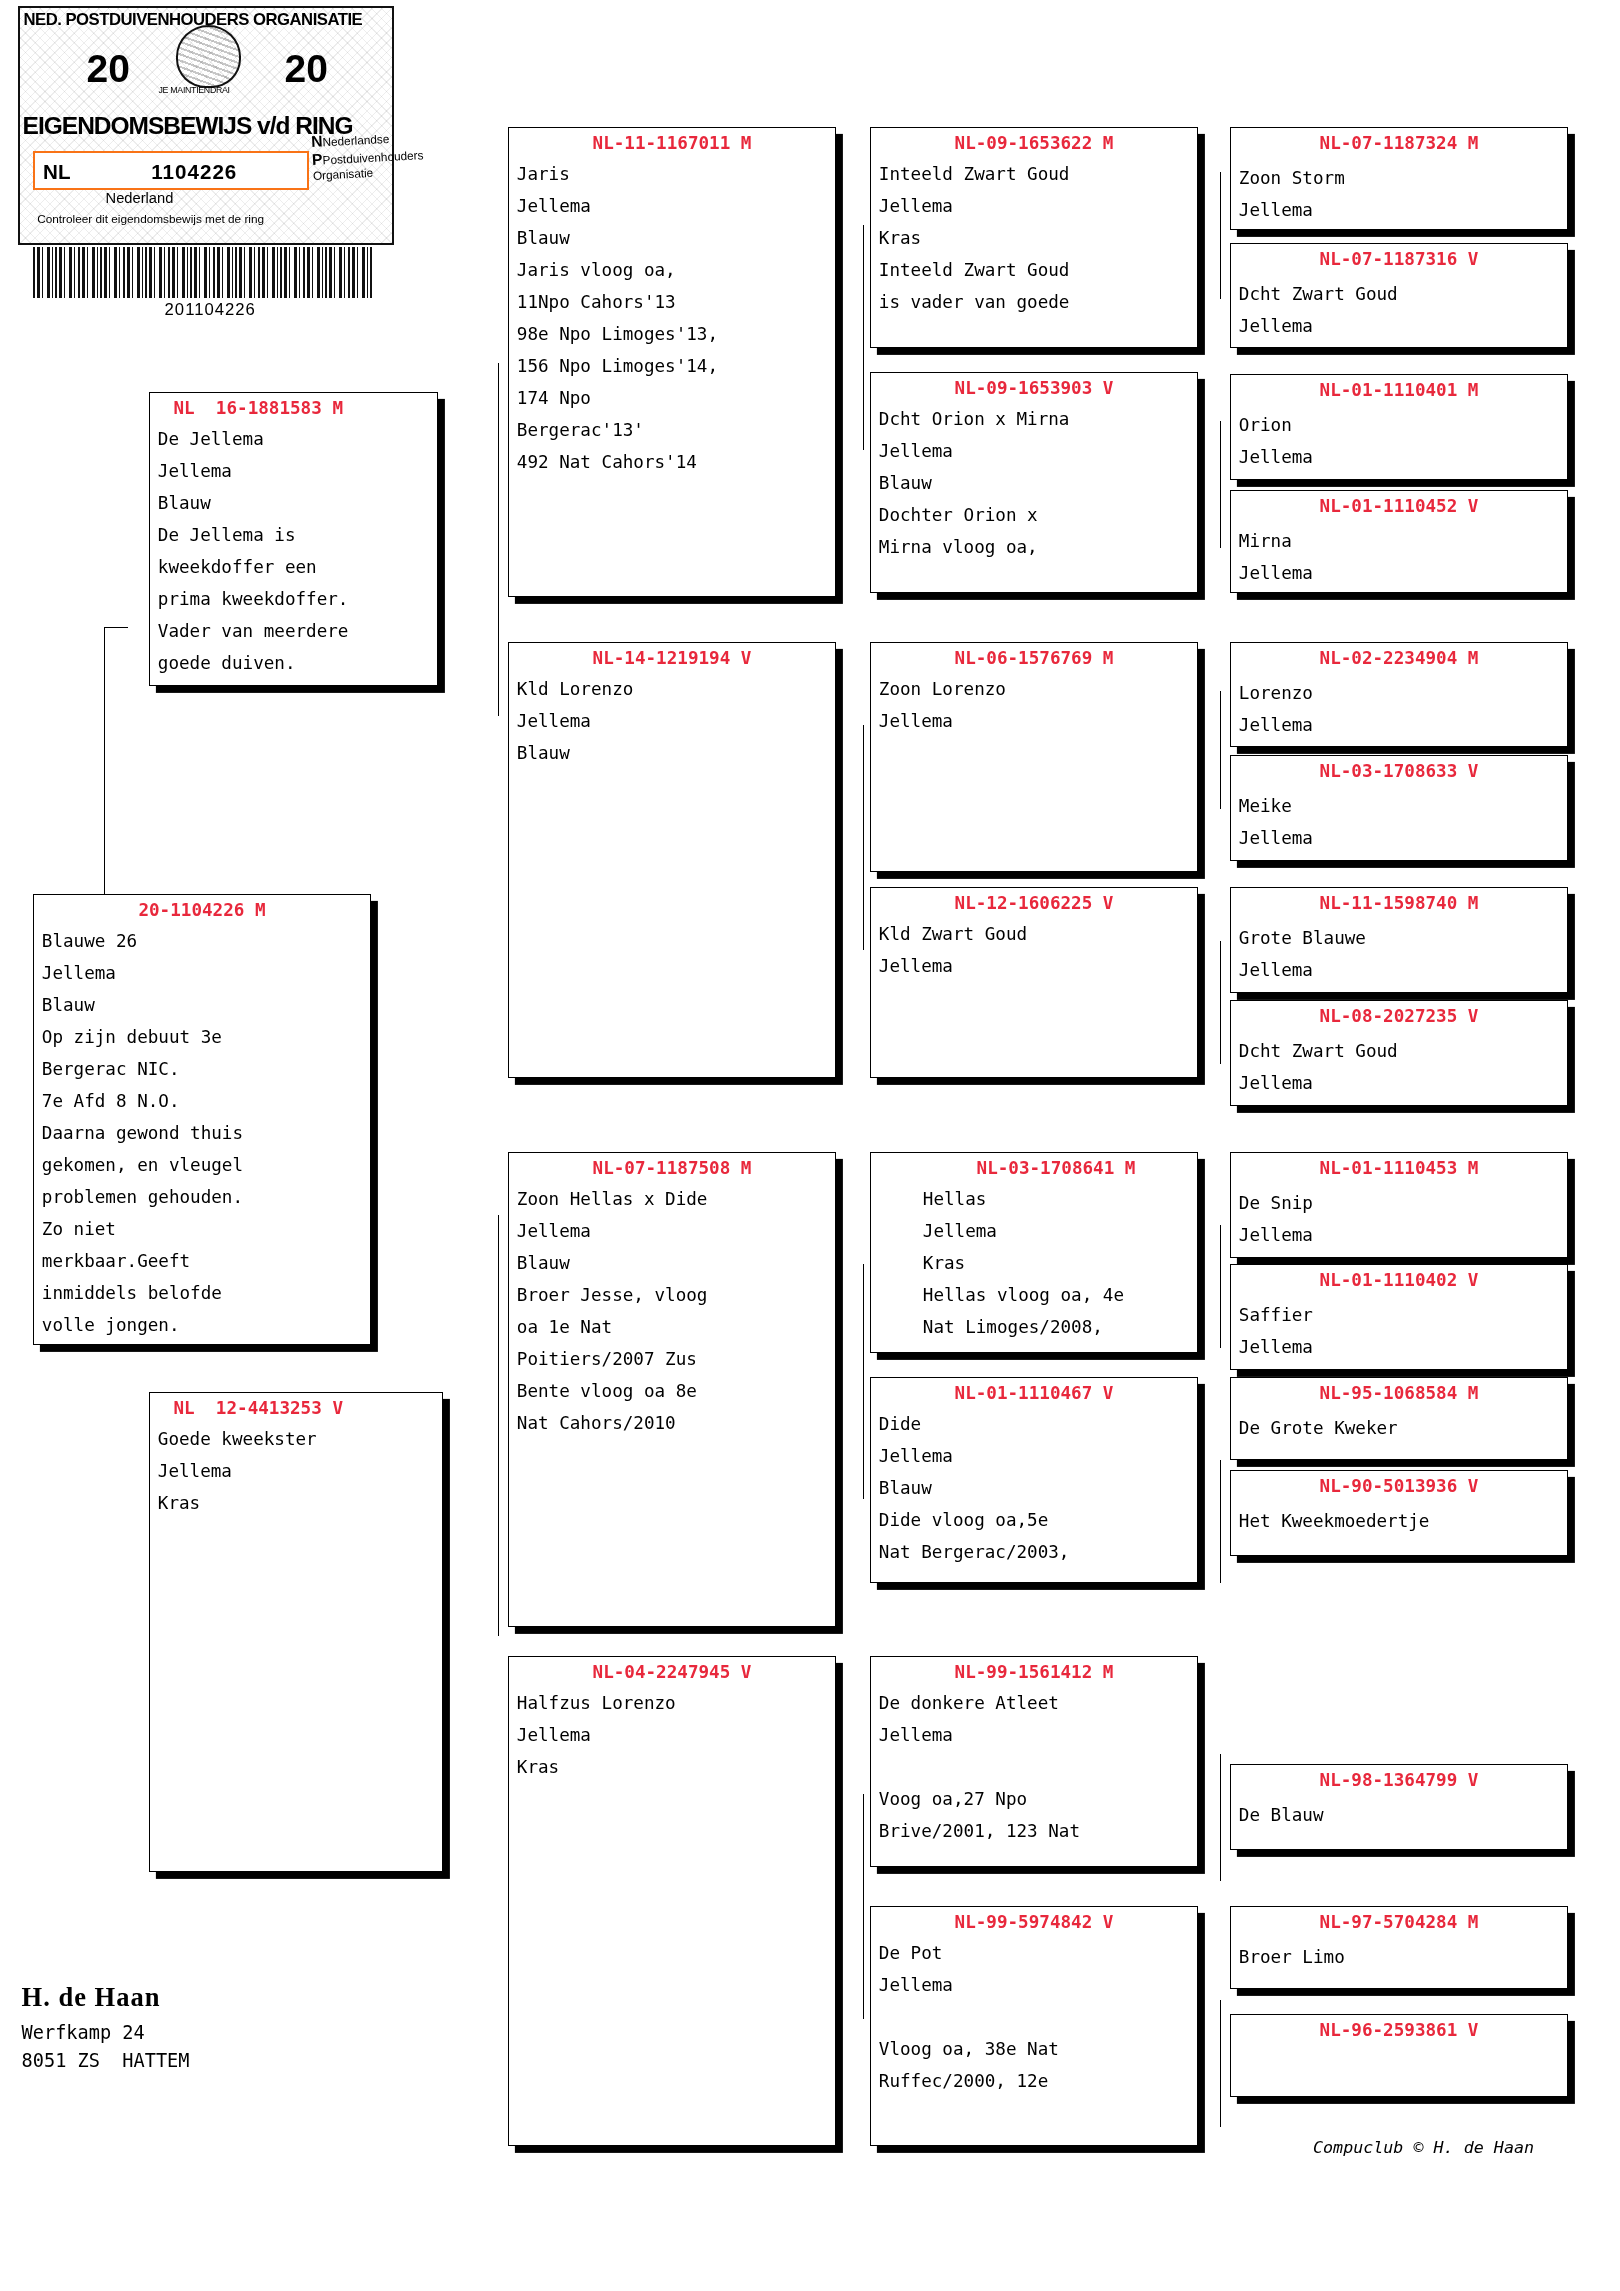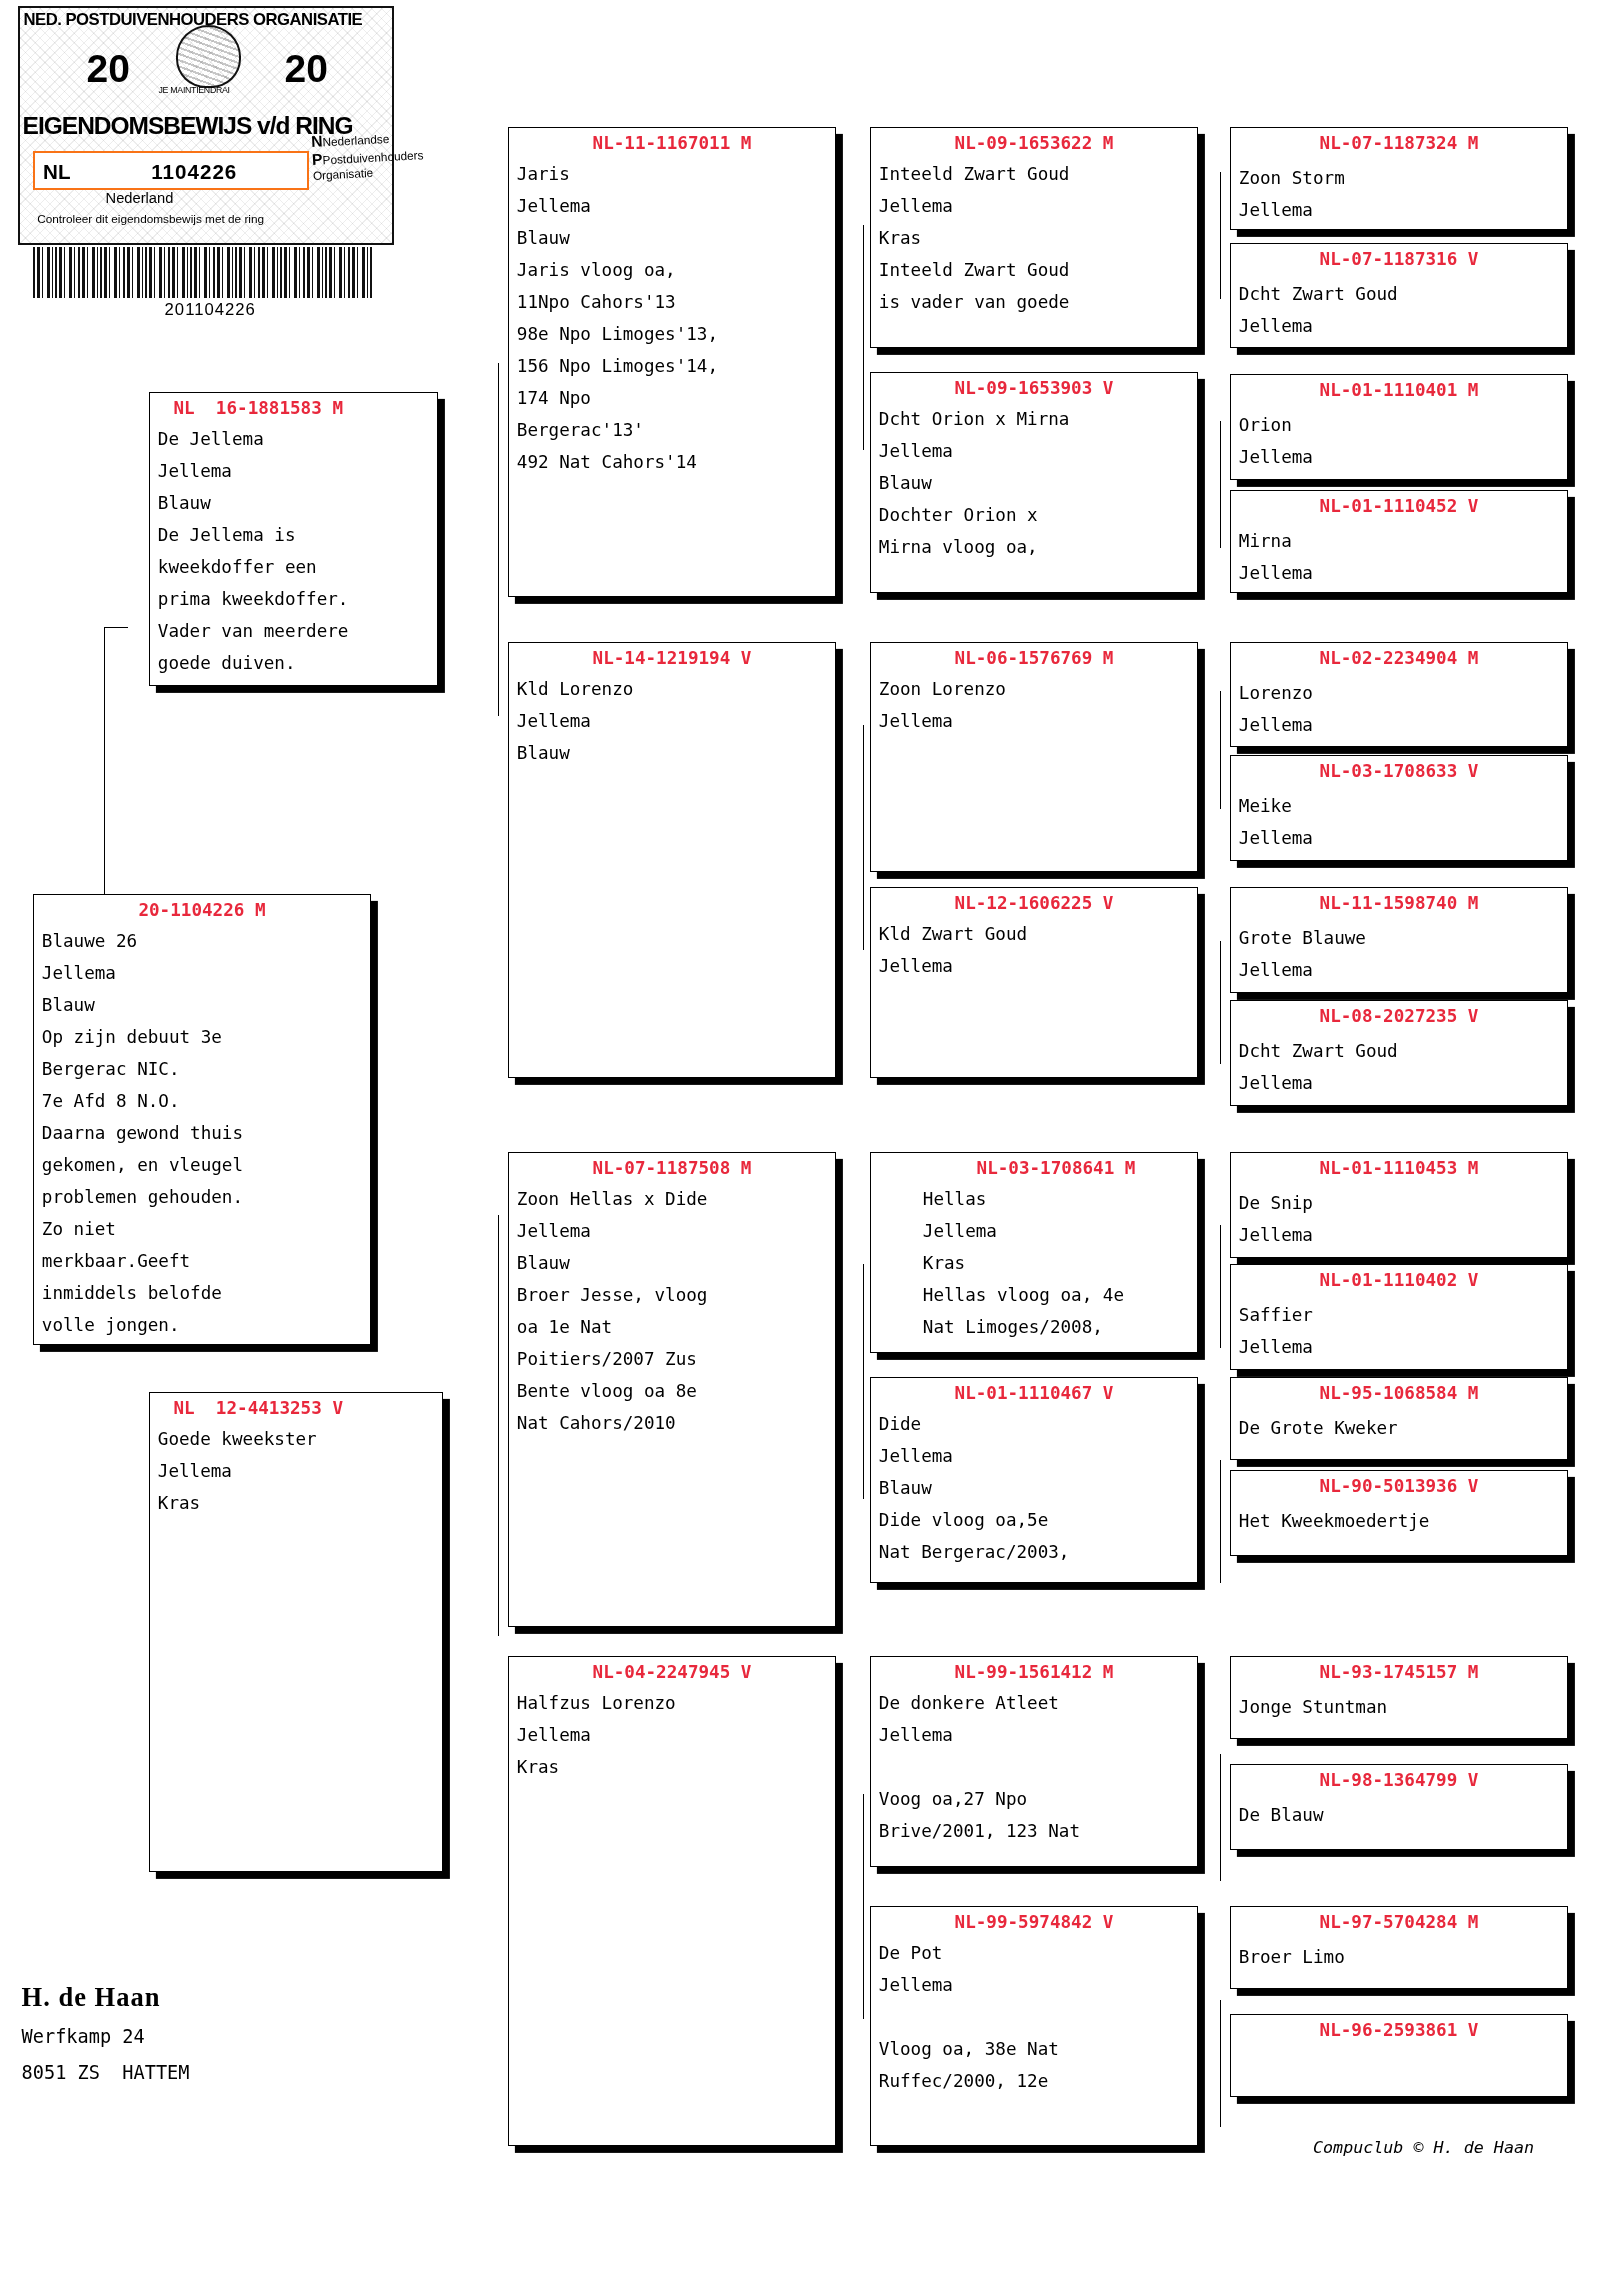--- a/index.html
+++ b/index.html
@@ -225,21 +225,21 @@
     font-weight: bold;
     font-size: 26.5px;
     letter-spacing: 1px;
   }
   .owner-addr {
     position: absolute;
     left: 21.6px;
     top: 2019px;
     font-family: "DejaVu Sans Mono", monospace;
     font-size: 18.6px;
-    line-height: 36px;
+    line-height: 28px;
     white-space: pre;
   }
   .credit {
     position: absolute;
     left: 1313px;
     top: 2137px;
     font-family: "DejaVu Sans Mono", monospace;
     font-style: italic;
     font-size: 16.7px;
     white-space: pre;
@@ -497,24 +497,20 @@
 
   <div class="card nolabel" style="left:1230px; top:1377px; width:338px; height:83px;">
     <span class="ring">NL-95-1068584 M</span>
     <div class="body">De Grote Kweker</div>
   </div>
   <div class="card nolabel" style="left:1230px; top:1470px; width:338px; height:86px;">
     <span class="ring">NL-90-5013936 V</span>
     <div class="body">Het Kweekmoedertje</div>
   </div>
 
-  <div class="card nolabel" style="left:1230px; top:1656px; width:338px; height:83px;">
-    <span class="ring">NL-93-1745157 M</span>
-    <div class="body">Jonge Stuntman</div>
-  </div>
   <div class="card nolabel" style="left:1230px; top:1764px; width:338px; height:86px;">
     <span class="ring">NL-98-1364799 V</span>
     <div class="body">De Blauw</div>
   </div>
 
   <div class="card nolabel" style="left:1230px; top:1906px; width:338px; height:83px;">
     <span class="ring">NL-97-5704284 M</span>
     <div class="body">Broer Limo</div>
   </div>
   <div class="card nolabel" style="left:1230px; top:2014px; width:338px; height:83px;">

